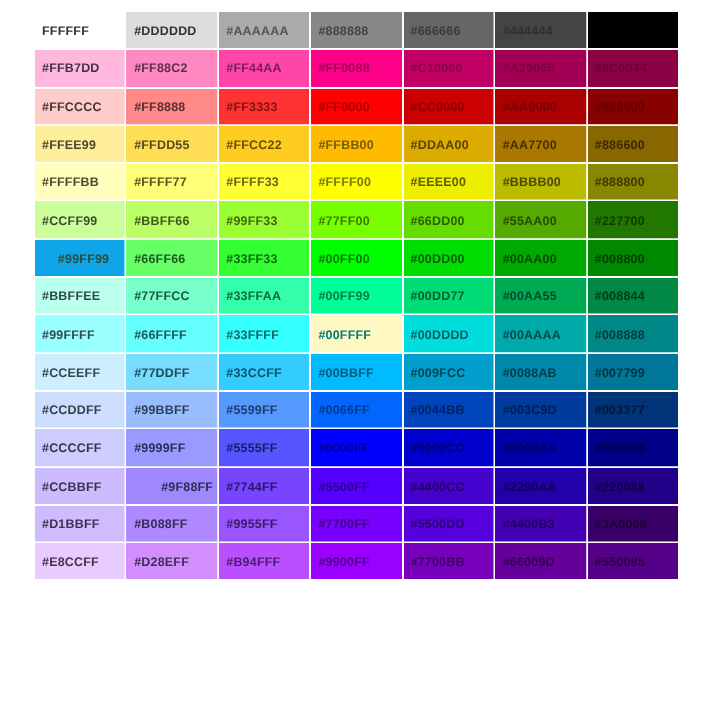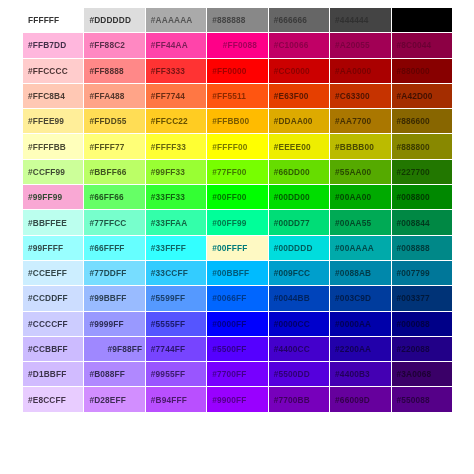--- a/index.html
+++ b/index.html
@@ -77,21 +77,21 @@
         <tr>
           <td style="background: rgb(255, 183, 221); color: rgb(68, 48, 74);">
             <span class="swatch-label">#FFB7DD</span>
           </td>
           <td style="background: rgb(255, 136, 194); color: rgb(90, 47, 74);">
             <span class="swatch-label">#FF88C2</span>
           </td>
           <td style="background: rgb(255, 68, 170); color: rgb(122, 30, 86);">
             <span class="swatch-label">#FF44AA</span>
           </td>
-          <td style="background: rgb(255, 0, 136); color: rgb(163, 0, 90); text-align: center;">
+          <td style="background: rgb(255, 0, 136); color: rgb(163, 0, 90);">
             <span class="swatch-label">#FF0088</span>
           </td>
           <td style="background: rgb(193, 0, 102); color: rgb(140, 0, 73);">
             <span class="swatch-label">#C10066</span>
           </td>
           <td style="background: rgb(162, 0, 85); color: rgb(123, 0, 64);">
             <span class="swatch-label">#A20055</span>
           </td>
           <td style="background: rgb(140, 0, 68); color: rgb(107, 0, 52);">
             <span class="swatch-label">#8C0044</span>
@@ -114,43 +114,20 @@
             <span class="swatch-label">#CC0000</span>
           </td>
           <td style="background: rgb(170, 0, 0); color: rgb(122, 0, 0);">
             <span class="swatch-label">#AA0000</span>
           </td>
           <td style="background: rgb(136, 0, 0); color: rgb(100, 0, 0);">
             <span class="swatch-label">#880000</span>
           </td>
         </tr>
         <tr>
-          <td style="background: rgb(255, 200, 180); color: rgb(74, 59, 51);">
-            <span class="swatch-label">#FFC8B4</span>
-          </td>
-          <td style="background: rgb(255, 164, 136); color: rgb(85, 55, 44);">
-            <span class="swatch-label">#FFA488</span>
-          </td>
-          <td style="background: rgb(255, 119, 68); color: rgb(107, 45, 20);">
-            <span class="swatch-label">#FF7744</span>
-          </td>
-          <td style="background: rgb(255, 85, 17); color: rgb(140, 42, 0);">
-            <span class="swatch-label">#FF5511</span>
-          </td>
-          <td style="background: rgb(230, 63, 0); color: rgb(90, 24, 0);">
-            <span class="swatch-label">#E63F00</span>
-          </td>
-          <td style="background: rgb(198, 51, 0); color: rgb(78, 20, 0);">
-            <span class="swatch-label">#C63300</span>
-          </td>
-          <td style="background: rgb(164, 45, 0); color: rgb(66, 17, 0);">
-            <span class="swatch-label">#A42D00</span>
-          </td>
-        </tr>
-        <tr>
           <td style="background: rgb(255, 238, 153); color: rgb(74, 70, 51);">
             <span class="swatch-label">#FFEE99</span>
           </td>
           <td style="background: rgb(255, 221, 85); color: rgb(85, 74, 28);">
             <span class="swatch-label">#FFDD55</span>
           </td>
           <td style="background: rgb(255, 204, 34); color: rgb(102, 80, 0);">
             <span class="swatch-label">#FFCC22</span>
           </td>
           <td style="background: rgb(255, 187, 0); color: rgb(122, 90, 0);">
@@ -206,21 +183,21 @@
             <span class="swatch-label">#66DD00</span>
           </td>
           <td style="background: rgb(85, 170, 0); color: rgb(40, 74, 0);">
             <span class="swatch-label">#55AA00</span>
           </td>
           <td style="background: rgb(34, 119, 0); color: rgb(17, 58, 0);">
             <span class="swatch-label">#227700</span>
           </td>
         </tr>
         <tr>
-          <td style="background: #f9a8d4; color: rgb(51, 74, 51);">
+          <td style="background: #0ea5e9; color: rgb(51, 74, 51); text-align: center;">
             <span class="swatch-label">#99FF99</span>
           </td>
           <td style="background: rgb(102, 255, 102); color: rgb(31, 85, 31);">
             <span class="swatch-label">#66FF66</span>
           </td>
           <td style="background: rgb(51, 255, 51); color: rgb(17, 102, 17);">
             <span class="swatch-label">#33FF33</span>
           </td>
           <td style="background: rgb(0, 255, 0); color: rgb(0, 122, 0);">
             <span class="swatch-label">#00FF00</span>

